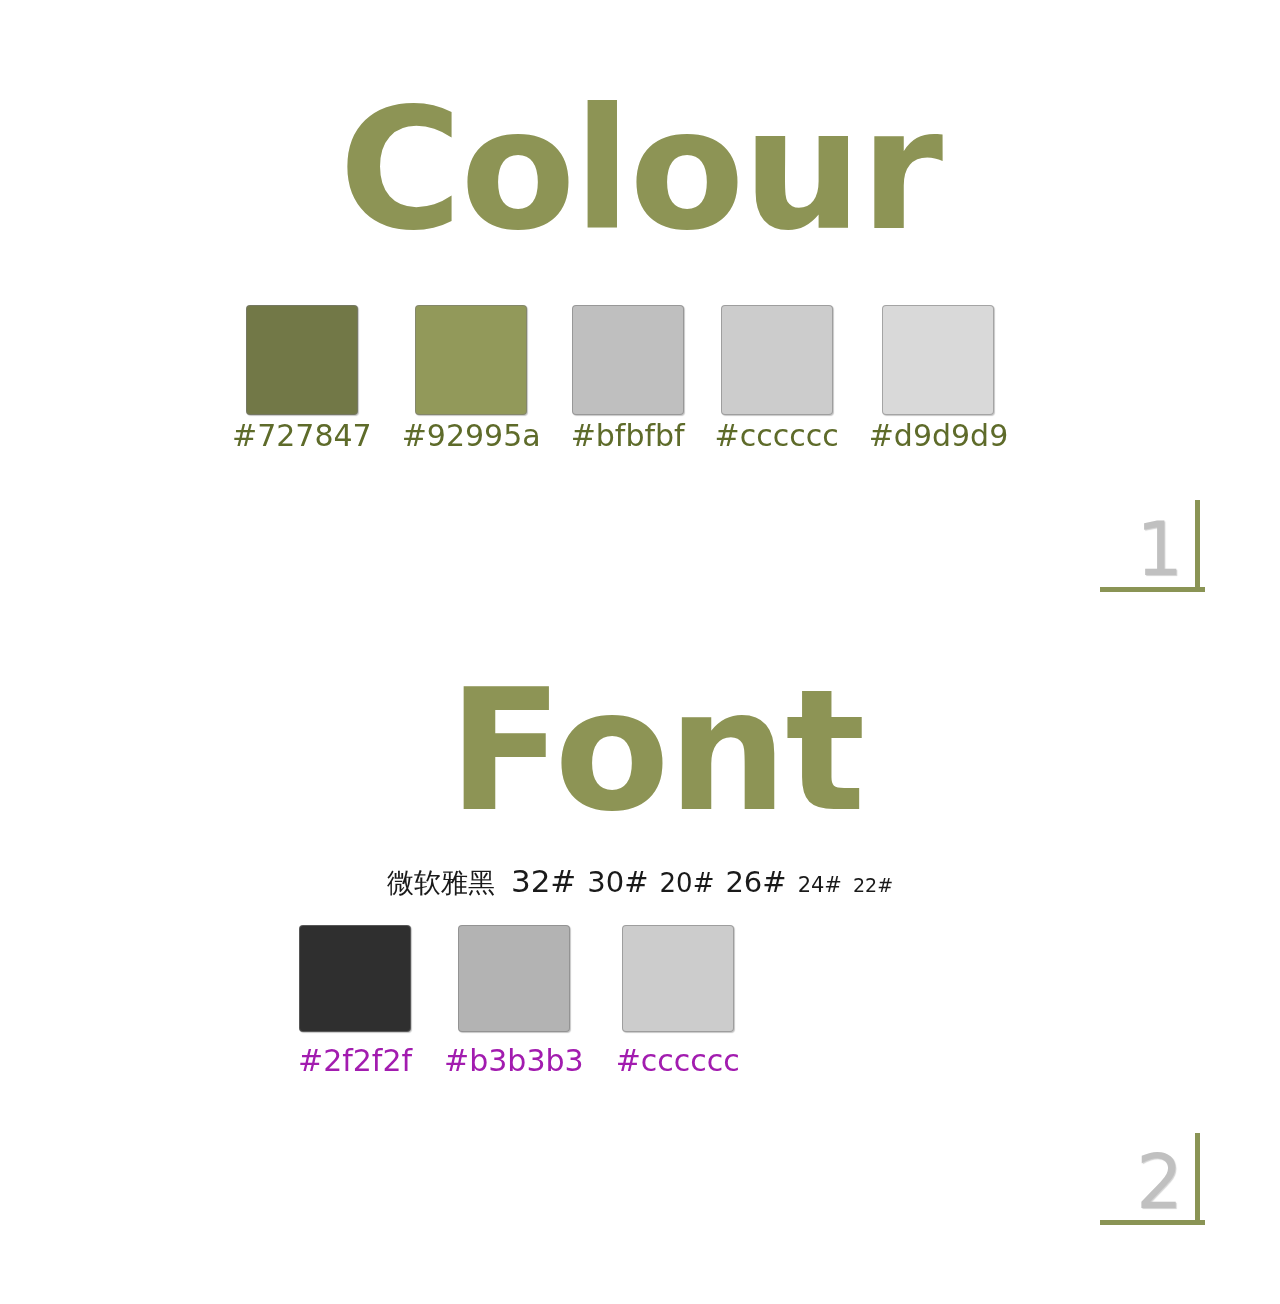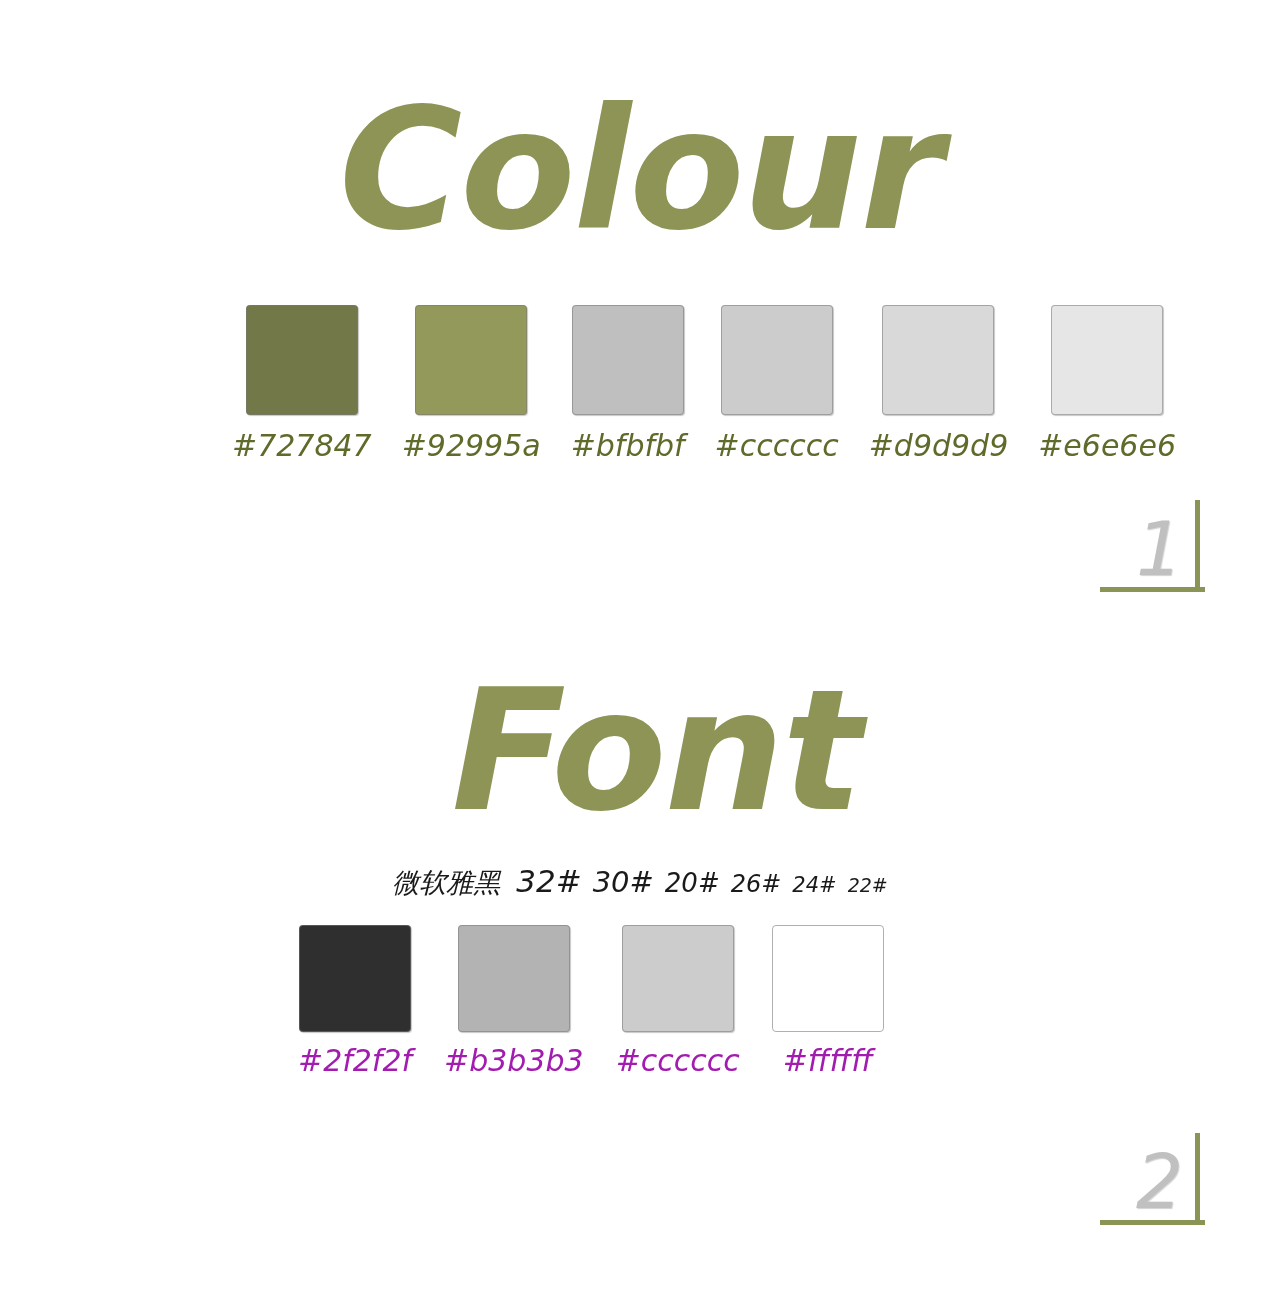--- a/index.html
+++ b/index.html
@@ -12,21 +12,20 @@
     background: #ffffff;
     font-family: "Liberation Sans", sans-serif;
     position: relative;
     overflow: hidden;
   }
 
   .section {
     position: absolute;
     left: 0;
     width: 1024px;
-    font-style: italic;
   }
 
   .section-colour { top: 0; height: 640px; }
   .section-font   { top: 640px; height: 664px; }
 
   
   .heading {
     width: 1280px;
     text-align: center;
     color: #8d9455;
@@ -78,21 +77,21 @@
     border: 1px solid rgba(120,120,120,0.55);
     box-shadow: 1px 1px 1px rgba(0,0,0,0.22);
     box-sizing: border-box;
   }
   .swatch-row-font .swatch-chip {
     width: 112px;
     height: 107px;
   }
 
   .swatch-label {
-    margin-top: 16px;
+    margin-top: 6px;
     font-family: "DejaVu Sans", sans-serif;
     font-size: 30px;
     white-space: nowrap;
     line-height: 1;
   }
   .swatch-row-colour .swatch-label {
     color: #5e6b2a;
   }
   .swatch-row-font .swatch-label {
     color: #a21caf;
@@ -116,21 +115,21 @@
     font-family: "DejaVu Sans", sans-serif;
     margin-right: 11px;
   }
   .font-spec-line .spec-name {
     font-size: 27px;
     margin-right: 16px;
   }
   .spec-32 { font-size: 31px; }
   .spec-30 { font-size: 29px; }
   .spec-28 { font-size: 26px; }
-  .spec-26 { font-size: 24px; }
+  .spec-26 { font-size: 29px; }
   .spec-24 { font-size: 21px; }
   .spec-22 { font-size: 19px; margin-right: 0 !important; }
 
   
   .page-marker {
     position: absolute;
     width: 110px;
     height: 92px;
   }
   .page-marker-1 { left: 1095px; top: 500px; }
@@ -192,24 +191,20 @@
     <div class="swatch-item">
       <div class="swatch-chip" style="background:#cccccc"></div>
       <div class="swatch-label">#cccccc</div>
     </div>
 
     <div class="swatch-item">
       <div class="swatch-chip" style="background:#d9d9d9"></div>
       <div class="swatch-label">#d9d9d9</div>
     </div>
 
-    <div class="swatch-item">
-      <div class="swatch-chip" style="background:#e6e6e6"></div>
-      <div class="swatch-label">#e6e6e6</div>
-    </div>
 
   </div>
 
   <div class="page-marker page-marker-1">
     <div class="marker-num">1</div>
     <div class="marker-rule-v"></div>
     <div class="marker-rule-h"></div>
   </div>
 
 </div>
@@ -233,24 +228,20 @@
     <div class="swatch-item">
       <div class="swatch-chip" style="background:#b3b3b3"></div>
       <div class="swatch-label">#b3b3b3</div>
     </div>
 
     <div class="swatch-item">
       <div class="swatch-chip" style="background:#cccccc"></div>
       <div class="swatch-label">#cccccc</div>
     </div>
 
-    <div class="swatch-item">
-      <div class="swatch-chip" style="background:#ffffff; box-shadow:none; border:1px solid #b0b0b0;"></div>
-      <div class="swatch-label">#ffffff</div>
-    </div>
 
   </div>
 
   <div class="page-marker page-marker-2" style="top:493px; position:absolute;">
     <div class="marker-num">2</div>
     <div class="marker-rule-v"></div>
     <div class="marker-rule-h"></div>
   </div>
 
 </div>

